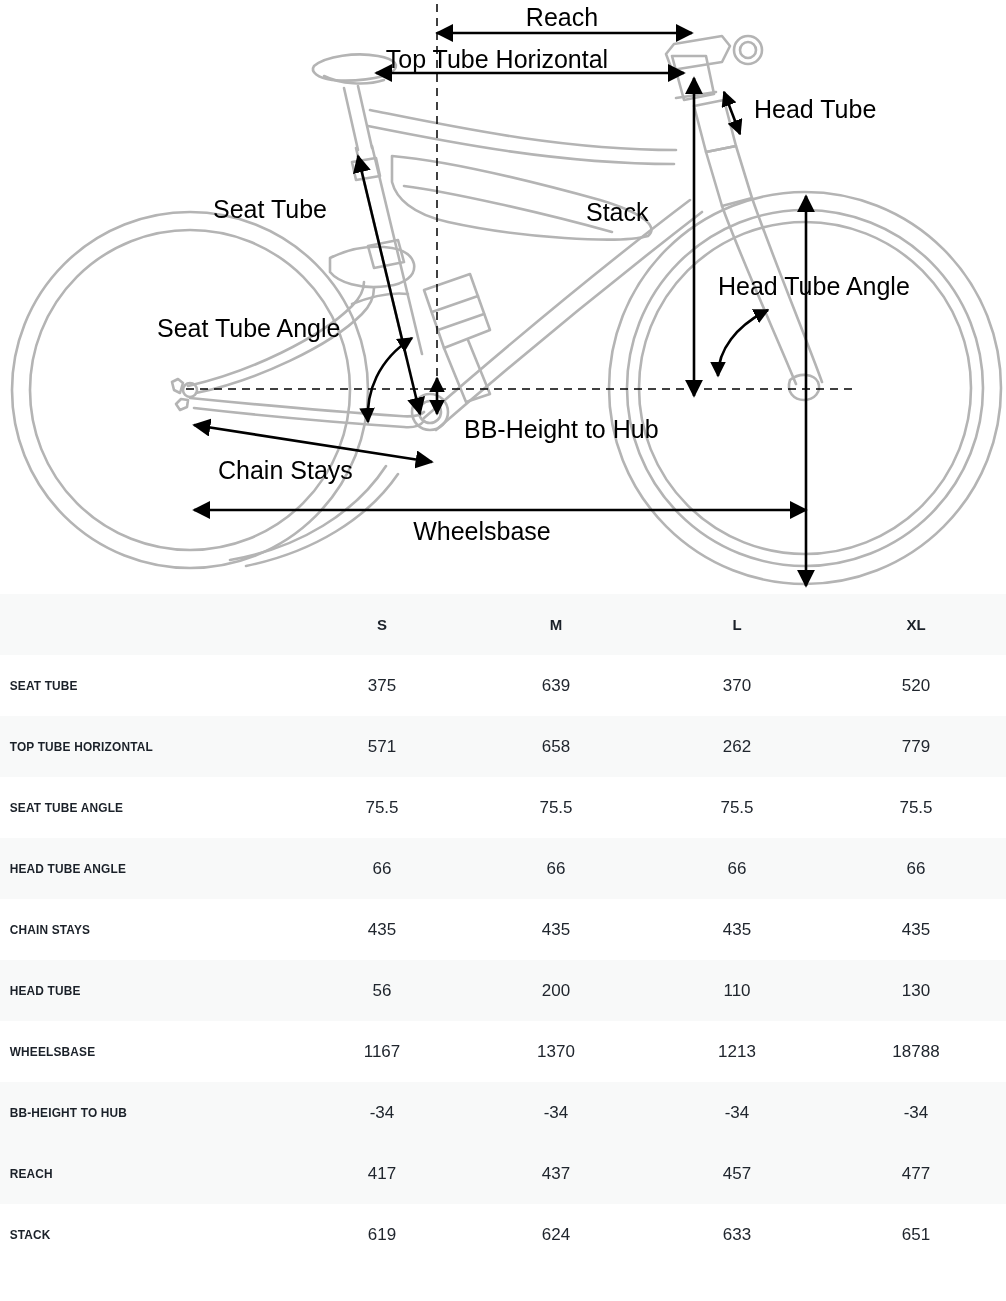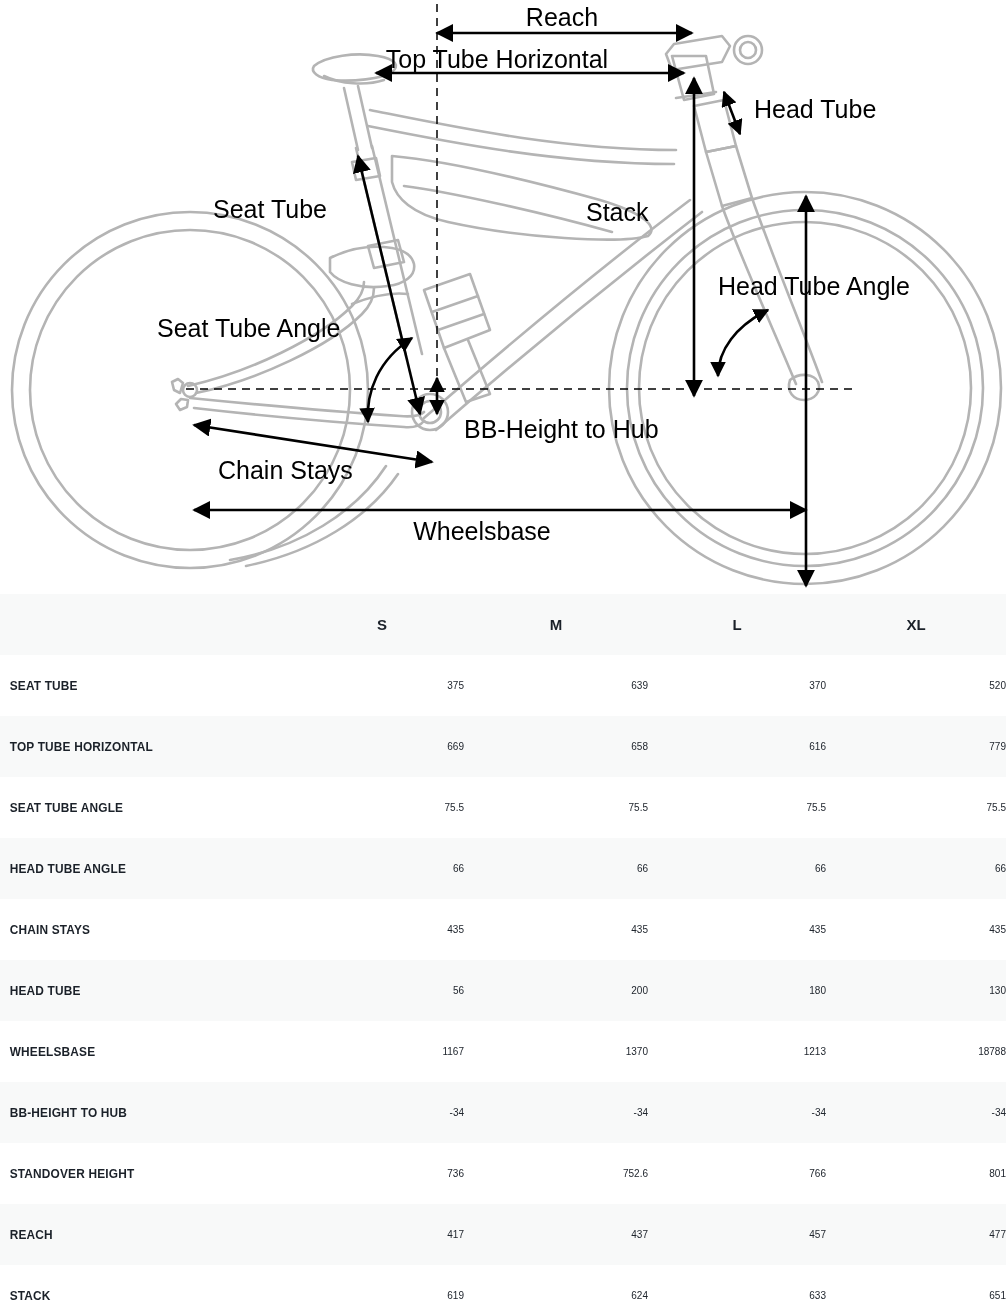--- a/index.html
+++ b/index.html
@@ -33,21 +33,21 @@
     font-size:13.5px;font-weight:bold;color:#1b2129;
     letter-spacing:0.2px;
     font-family:"Liberation Sans Narrow","Liberation Sans",sans-serif;
     transform:scaleX(0.88);transform-origin:left center;
     white-space:nowrap;
   }
   th.size-head{
     text-align:center;font-size:15px;font-weight:bold;color:#1b2129;
   }
   td.val{
-    text-align:right;font-size:10px;font-weight:normal;color:#20262e;
+    text-align:center;font-size:17px;font-weight:normal;color:#20262e;
   }
 </style>
 </head>
 <body>
 
 <div id="diagram">
 <svg width="1006" height="594" viewBox="0 0 1006 594" xmlns="http://www.w3.org/2000/svg">
   <defs>
     <marker id="ah" viewBox="0 0 10 10" refX="9" refY="5" markerWidth="7" markerHeight="7" orient="auto-start-reverse">
       <path d="M0,0 L10,5 L0,10 z" fill="#000"></path>
@@ -178,23 +178,23 @@
   <tbody>
     <tr class="plain">
         <td class="row-label">SEAT TUBE</td>
         <td class="val">375</td>
         <td class="val">639</td>
         <td class="val">370</td>
         <td class="val">520</td>
       </tr>
     <tr class="stripe">
         <td class="row-label">TOP TUBE HORIZONTAL</td>
-        <td class="val">669</td>
+        <td class="val">571</td>
         <td class="val">658</td>
-        <td class="val">616</td>
+        <td class="val">262</td>
         <td class="val">779</td>
       </tr>
     <tr class="plain">
         <td class="row-label">SEAT TUBE ANGLE</td>
         <td class="val">75.5</td>
         <td class="val">75.5</td>
         <td class="val">75.5</td>
         <td class="val">75.5</td>
       </tr>
     <tr class="stripe">
@@ -208,44 +208,37 @@
         <td class="row-label">CHAIN STAYS</td>
         <td class="val">435</td>
         <td class="val">435</td>
         <td class="val">435</td>
         <td class="val">435</td>
       </tr>
     <tr class="stripe">
         <td class="row-label">HEAD TUBE</td>
         <td class="val">56</td>
         <td class="val">200</td>
-        <td class="val">180</td>
+        <td class="val">110</td>
         <td class="val">130</td>
       </tr>
     <tr class="plain">
         <td class="row-label">WHEELSBASE</td>
         <td class="val">1167</td>
         <td class="val">1370</td>
         <td class="val">1213</td>
         <td class="val">18788</td>
       </tr>
     <tr class="stripe">
         <td class="row-label">BB-HEIGHT TO HUB</td>
         <td class="val">-34</td>
         <td class="val">-34</td>
         <td class="val">-34</td>
         <td class="val">-34</td>
       </tr>
-    <tr class="plain">
-        <td class="row-label">STANDOVER HEIGHT</td>
-        <td class="val">736</td>
-        <td class="val">752.6</td>
-        <td class="val">766</td>
-        <td class="val">801</td>
-      </tr>
     <tr class="stripe">
         <td class="row-label">REACH</td>
         <td class="val">417</td>
         <td class="val">437</td>
         <td class="val">457</td>
         <td class="val">477</td>
       </tr>
     <tr class="plain">
         <td class="row-label">STACK</td>
         <td class="val">619</td>

